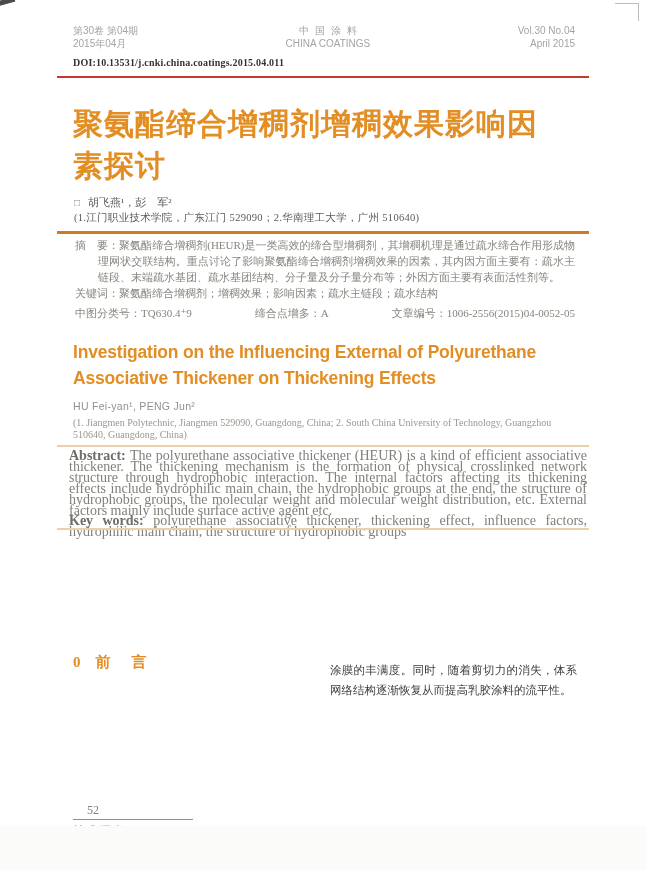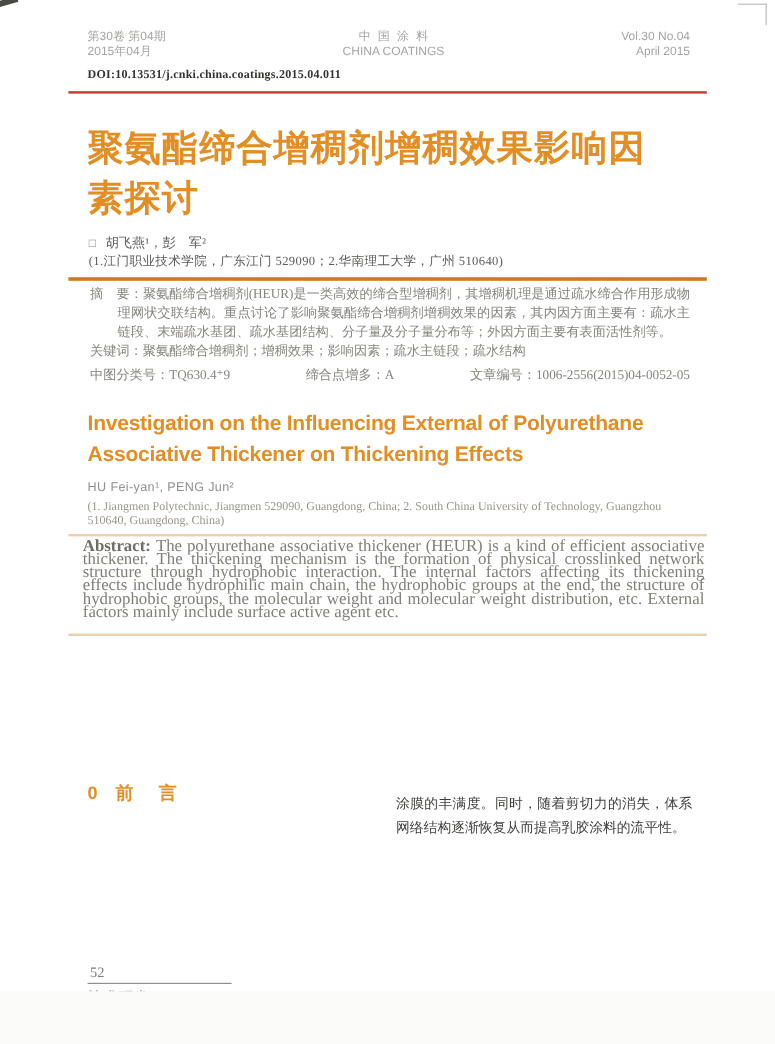--- a/index.html
+++ b/index.html
@@ -55,29 +55,29 @@
 
   
   .abstract-en { position:absolute; top:451px; left:52px; width:518px;
     font-size:14px; line-height:10.9px; color:#807f78; text-align:justify;margin-left:17px; }
   .abstract-en .lbl-en { font-weight:bold; color:#6e6d66; }
 
   
   .col { position:absolute; font-size:11.5px; color:var(--body-text,#3e3e3c); text-align:justify; }
   .col-left  { top:652px; left:73px;  width:245px; line-height:18.5px; }
   .col-right { top:661px; left:330px; width:247px; line-height:19.5px; }
-  .sec-head { font-family:Liberation Sans, sans-serif; font-weight:bold; font-size:15px;
+  .sec-head { font-family:Liberation Serif, serif; font-weight:bold; font-size:15px;
     color:var(--accent,#e28e25); letter-spacing:3px; margin-bottom:23px; line-height:20px; }
   .sec-num { margin-right:12px; }
   .body-p.indent { text-indent:2em; }
   sup.ref { font-size:7.5px; vertical-align:super; line-height:0; }
 
   
   .footer { position:absolute; top:803px; left:73px; width:300px; }
-  .page-num { font-size:12px; color:#7e7e7c; margin-left:2px; }
+  .page-num { font-size:12px; color:#7e7e7c; margin-left:14px; }
   .footer-line { width:120px; border-top:1px solid #8f8f8d; margin:1px 0 3px 0; }
   .cat-cn { font-family:"Liberation Sans","DejaVu Sans",sans-serif; font-weight:bold; font-size:12px;
     color:var(--footer-blue,#a2b7c5); letter-spacing:1px; }
   .cat-en { font-size:10.5px; color:var(--footer-blue,#a2b7c5); margin-top:1px; }
 </style>
 </head>
 <body>
 
 <div class="page">
 
@@ -122,20 +122,21 @@
     </div>
   </div>
 
   <h2 class="title-en">Investigation on the Influencing External of Polyurethane Associative Thickener on Thickening Effects</h2>
   <div class="authors-en">HU Fei-yan¹, PENG Jun²</div>
   <div class="affil-en">(1. Jiangmen Polytechnic, Jiangmen 529090, Guangdong, China; 2. South China University of Technology, Guangzhou 510640, Guangdong, China)</div>
 
   <div class="rule rule-tan-top"></div>
   <div class="abstract-en">
     <p><span class="lbl-en">Abstract: </span><span>The polyurethane associative thickener (HEUR) is a kind of efficient associative thickener. The thickening mechanism is the formation of physical crosslinked network structure through hydrophobic interaction. The internal factors affecting its thickening effects include hydrophilic main chain, the hydrophobic groups at the end, the structure of hydrophobic groups, the molecular weight and molecular weight distribution, etc. External factors mainly include surface active agent etc.</span></p>
+    <p><span class="lbl-en">Key words: </span><span>polyurethane associative thickener, thickening effect, influence factors,　hydrophilic main chain, the structure of hydrophobic groups</span></p>
   </div>
   <div class="rule rule-tan-bottom"></div>
 
   <div class="col col-left">
     <div class="sec-head">
       <span class="sec-num">0</span><span>前　言</span>
     </div>
   </div>
 
   <div class="col col-right">

